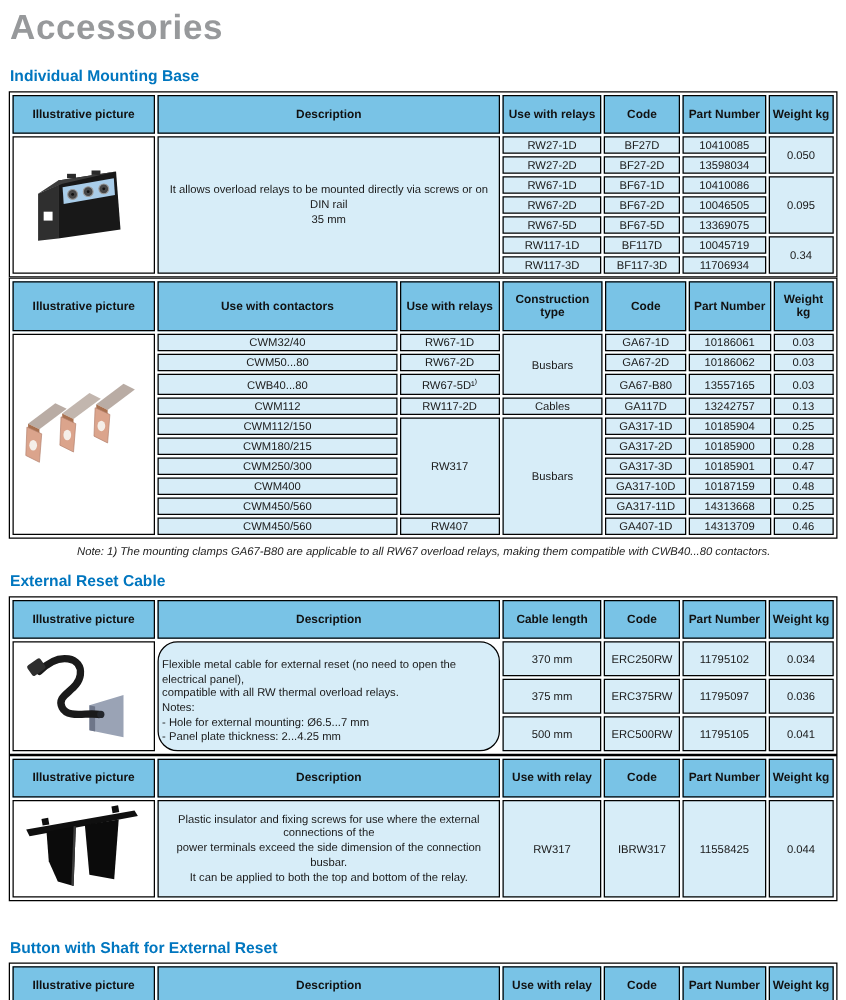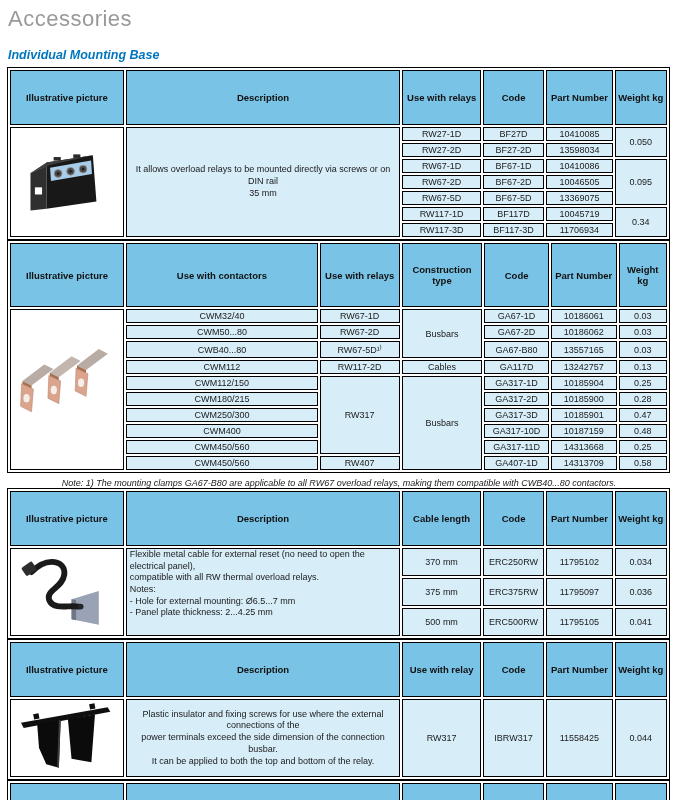--- a/index.html
+++ b/index.html
@@ -3,51 +3,51 @@
 <meta charset="utf-8">
 <style>
   html,body{margin:0;padding:0;background:#fff;}
   body{
     width:677px;height:800px;overflow:hidden;
     font-family:"Liberation Sans",sans-serif;
     color:#1a1a1a;
   }
   .page{padding:4px 7px 0 7px;}
   .page-title{
-    font-size:22px;font-weight:normal;letter-spacing:.5px;
+    font-size:28px;font-weight:bold;letter-spacing:.5px;
     color:var(--title,#97999b);
     margin:2px 0 8px 1px;
   }
   .section-title{
     font-size:12.5px;font-weight:bold;
     color:var(--heading,#0076bf);
     margin:12px 0 5px 1px;
   }
-  .section-title.first{margin-top:16px;font-style:italic;}
+  .section-title.first{margin-top:16px;}
   .section-title.gap-large{margin-top:30px;}
   table.cat{
     border-collapse:separate;border-spacing:2px;
     table-layout:fixed;width:663px;
     border:1px solid #000;background:#fff;
   }
   table.cat th{
     background:var(--header-bg,#79c3e6);
     border:1px solid #000;
     font-size:9.5px;font-weight:bold;color:#111;
-    padding:20px 1px;height:13px;overflow:hidden;
+    padding:8px 1px;height:13px;overflow:hidden;
   }
   table.cat td{
     border:1px solid #000;
     background:var(--cell-bg,#d7edf8);
     font-size:9px;text-align:center;vertical-align:middle;
     padding:1px 3px;overflow:hidden;
   }
   table.cat td.pic-cell{background:#fff;padding:1px;}
   table.cat td.desc-cell{white-space:pre-line;line-height:1.3;}
-  table.cat td.desc-cell.v-top{vertical-align:top;padding-top:0;}
+  table.cat td.desc-cell.v-top{vertical-align:top;padding-top:12px;border-radius:16px;}
   .tbl-0 tbody tr{height:11px;}
   .tbl-1 tbody tr{height:11px;}
   .tbl-2 tbody tr{height:23px;}
   .tbl-3 tbody tr{height:63px;}
   .tbl-4 tbody tr{height:29px;}
   .footnote{
     font-size:9px;font-style:italic;color:#222;
     margin:5px 0 0 1px;
     text-align:center;
   }
@@ -247,28 +247,29 @@
             <td class="data-cell">CWM450/560</td>
             <td class="data-cell">GA317-11D</td>
             <td class="data-cell">14313668</td>
             <td class="data-cell">0.25</td>
           </tr>
           <tr>
             <td class="data-cell">CWM450/560</td>
             <td class="data-cell">RW407</td>
             <td class="data-cell">GA407-1D</td>
             <td class="data-cell">14313709</td>
-            <td class="data-cell">0.58</td>
+            <td class="data-cell">0.46</td>
           </tr>
         </tbody>
     </table>
     <p class="footnote">Note: 1) The mounting clamps GA67-B80 are applicable to all RW67 overload relays, making them compatible with CWB40...80 contactors.</p>
   </section>
 
   <section>
+    <h2 class="section-title">External Reset Cable</h2>
     <table class="cat tbl-2">
       <colgroup>
           <col style="width:113px">
           <col style="width:273px">
           <col style="width:78px">
           <col style="width:61px">
           <col style="width:66px">
           <col style="width:52px">
         </colgroup>
       <thead>
@@ -356,20 +357,21 @@
             <td class="data-cell">RW317</td>
             <td class="data-cell">IBRW317</td>
             <td class="data-cell">11558425</td>
             <td class="data-cell">0.044</td>
           </tr>
         </tbody>
     </table>
   </section>
 
   <section>
+    <h2 class="section-title gap-large">Button with Shaft for External Reset</h2>
     <table class="cat tbl-4">
       <colgroup>
           <col style="width:113px">
           <col style="width:273px">
           <col style="width:78px">
           <col style="width:61px">
           <col style="width:66px">
           <col style="width:52px">
         </colgroup>
       <thead>

